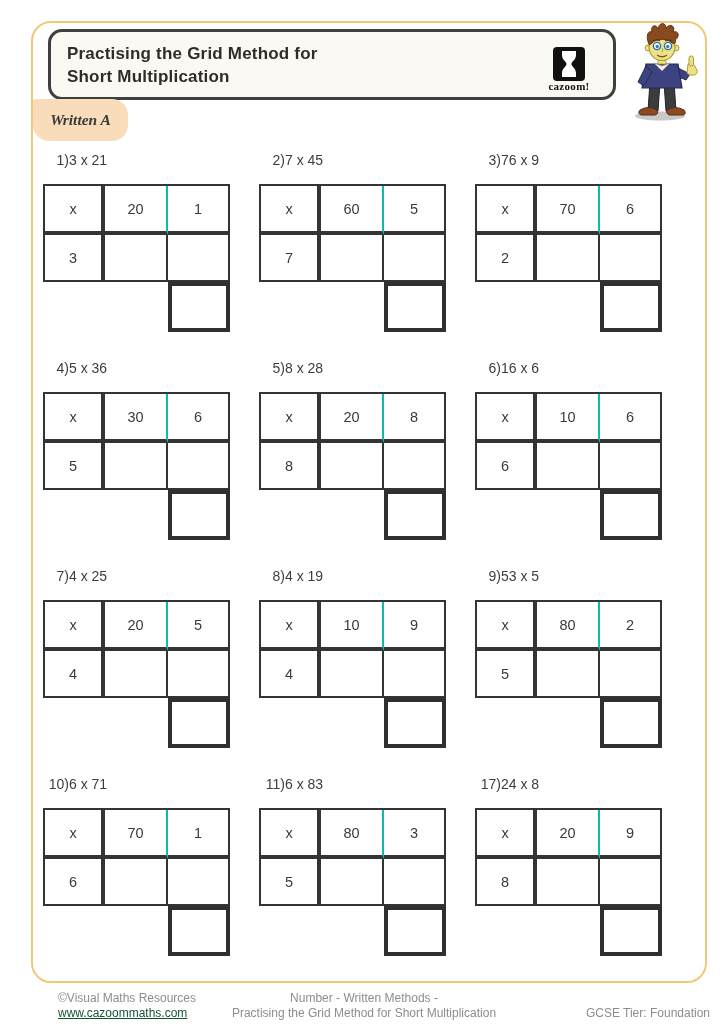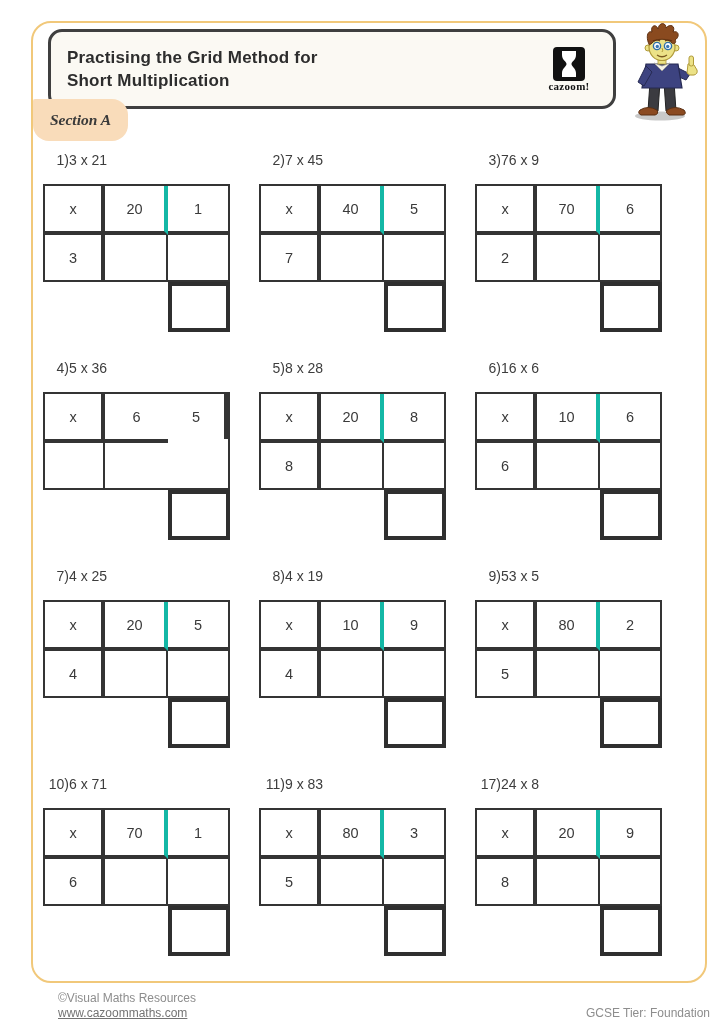--- a/index.html
+++ b/index.html
@@ -4,21 +4,21 @@
 <style>
   * { margin:0; padding:0; box-sizing:border-box; }
   html,body { width:728px; height:1029px; background:#ffffff;
     font-family:"Liberation Sans", sans-serif; position:relative; overflow:hidden; }
 
   
   .page-frame { position:absolute; left:31px; top:21px; width:676px; height:962px;
     border:2px solid #f1c87a; border-radius:20px; background:#ffffff; }
 
   
-  .title-box { position:absolute; left:48px; top:29px; width:568px; height:80px;
+  .title-box { position:absolute; left:48px; top:29px; width:568px; height:71px;
     border:3px solid #3f3f3f; border-radius:14px; background:#fbf9f3;
     display:flex; align-items:center; }
   .title-text { padding-left:16px; font-size:17px; font-weight:bold; color:#2d2d2d;
     line-height:23px; letter-spacing:0.2px; }
   .logo-wrap { position:absolute; right:16px; top:4px; width:56px; height:56px;
     display:flex; flex-direction:column; align-items:center; justify-content:flex-end; }
   .logo-icon svg { display:block; }
   .logo-text { font-family:"Liberation Serif", serif; font-weight:bold;
     font-size:11px; color:#111; margin-top:-1px; letter-spacing:0.3px; }
 
@@ -40,35 +40,35 @@
   .problem-label { height:20px; margin-bottom:12px; display:flex;
     font-size:14px; color:#3d3d3d; }
   .problem-number { width:26px; text-align:right; }
   .problem-expression { }
 
   .grid-table { display:grid; grid-template-columns:60px 63px 60px;
     border:2px solid #343434; background:#ffffff; width:187px; }
   .cell { height:49px; display:flex; align-items:center; justify-content:center;
     font-size:14.5px; color:#3a3a3a; }
   .r1c1 { border-right:4px solid #343434; border-bottom:4px solid #343434; }
-  .r1c2 { border-right:4px solid #14b8a6; border-bottom:4px solid #343434; }
+  .r1c2 { border-right:2px solid #14b8a6; border-bottom:4px solid #343434; }
   .r1c3 { border-bottom:4px solid #343434; }
   .r2c1 { border-right:4px solid #343434; height:45px; }
   .r2c2 { border-right:2px solid #343434; height:45px; }
   .r2c3 { height:45px; }
   .r1c1,.r1c2,.r1c3 { height:49px; }
 
   .answer-box { width:62px; height:50px; border:4px solid #2f2f2f;
     margin-left:auto; background:#ffffff; }
 
   
   .footer { position:absolute; left:0; top:991px; width:728px; height:38px;
     font-size:12px; color:#8d8d8d; }
   .footer-left { position:absolute; left:30px; top:0; line-height:15px;margin-left:28px; }
-  .footer-link { color:#737373; text-decoration:underline; cursor:pointer; }
+  .footer-link { color:#14532d; text-decoration:underline; cursor:pointer; }
   .footer-center { position:absolute; left:50%; transform:translateX(-50%);
     top:0; text-align:center; line-height:15px; white-space:nowrap; }
   .footer-right { position:absolute; right:18px; top:15px; white-space:nowrap; }
 </style>
 </head>
 <body>
 
 <div class="page-frame"></div>
 
 <div class="title-box">
@@ -124,21 +124,21 @@
 
     <path d="M37,19 q4,-2 7,0" fill="none" stroke="#5e2f10" stroke-width="1.2"></path>
     <path d="M49,19 q3,-2 7,0" fill="none" stroke="#5e2f10" stroke-width="1.2"></path>
 
     <path d="M46,26 q1.5,2.5 0,4" fill="none" stroke="#b09a3a" stroke-width="1"></path>
     <path d="M41,33 q5,3.5 10,0" fill="none" stroke="#7a5a20" stroke-width="1.3"></path>
   </svg>
 </div>
 
 <div class="section-badge">
-  <span>Section A</span>
+  <span>Written A</span>
 </div>
 
 <div class="problems">
   <div class="problem">
     <div class="problem-label">
       <span class="problem-number">1)</span>
       <span class="problem-expression">3 x 21</span>
     </div>
     <div class="grid-table">
       <div class="cell r1c1">x</div>
@@ -151,21 +151,21 @@
     <div class="answer-box"></div>
   </div>
 
   <div class="problem">
     <div class="problem-label">
       <span class="problem-number">2)</span>
       <span class="problem-expression">7 x 45</span>
     </div>
     <div class="grid-table">
       <div class="cell r1c1">x</div>
-      <div class="cell r1c2">40</div>
+      <div class="cell r1c2">60</div>
       <div class="cell r1c3">5</div>
       <div class="cell r2c1">7</div>
       <div class="cell r2c2"></div>
       <div class="cell r2c3"></div>
     </div>
     <div class="answer-box"></div>
   </div>
 
   <div class="problem">
     <div class="problem-label">
@@ -183,20 +183,21 @@
     <div class="answer-box"></div>
   </div>
 
   <div class="problem">
     <div class="problem-label">
       <span class="problem-number">4)</span>
       <span class="problem-expression">5 x 36</span>
     </div>
     <div class="grid-table">
       <div class="cell r1c1">x</div>
+      <div class="cell r1c2">30</div>
       <div class="cell r1c3">6</div>
       <div class="cell r2c1">5</div>
       <div class="cell r2c2"></div>
       <div class="cell r2c3"></div>
     </div>
     <div class="answer-box"></div>
   </div>
 
   <div class="problem">
     <div class="problem-label">
@@ -290,21 +291,21 @@
       <div class="cell r2c1">6</div>
       <div class="cell r2c2"></div>
       <div class="cell r2c3"></div>
     </div>
     <div class="answer-box"></div>
   </div>
 
   <div class="problem">
     <div class="problem-label">
       <span class="problem-number">11)</span>
-      <span class="problem-expression">9 x 83</span>
+      <span class="problem-expression">6 x 83</span>
     </div>
     <div class="grid-table">
       <div class="cell r1c1">x</div>
       <div class="cell r1c2">80</div>
       <div class="cell r1c3">3</div>
       <div class="cell r2c1">5</div>
       <div class="cell r2c2"></div>
       <div class="cell r2c3"></div>
     </div>
     <div class="answer-box"></div>
@@ -325,14 +326,18 @@
     </div>
     <div class="answer-box"></div>
   </div>
 </div>
 
 <div class="footer">
   <div class="footer-left">
     <div>©Visual Maths Resources</div>
     <div class="footer-link">www.cazoommaths.com</div>
   </div>
+  <div class="footer-center">
+    <div>Number - Written Methods -</div>
+    <div>Practising the Grid Method for Short Multiplication</div>
+  </div>
   <div class="footer-right">GCSE Tier: Foundation</div>
 </div>
 
 </body></html>

